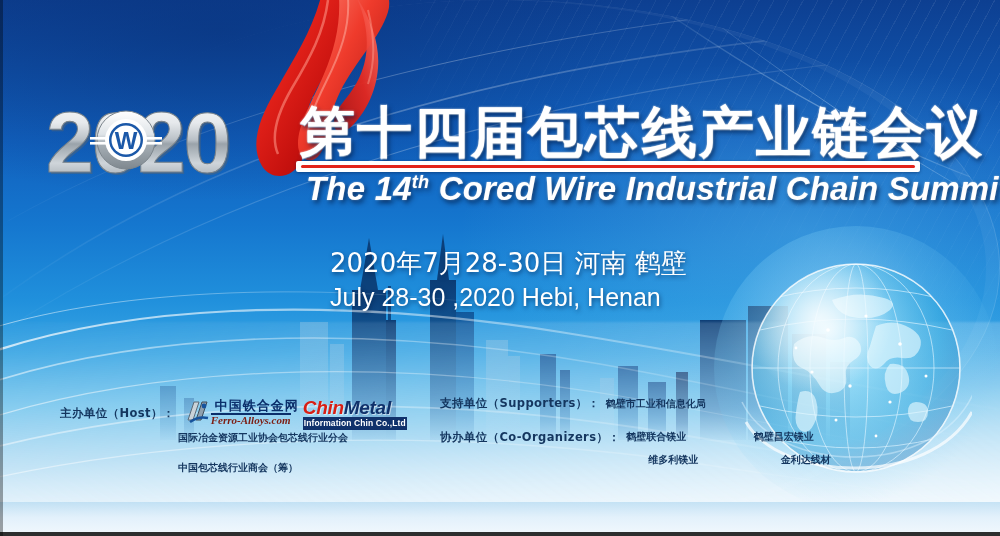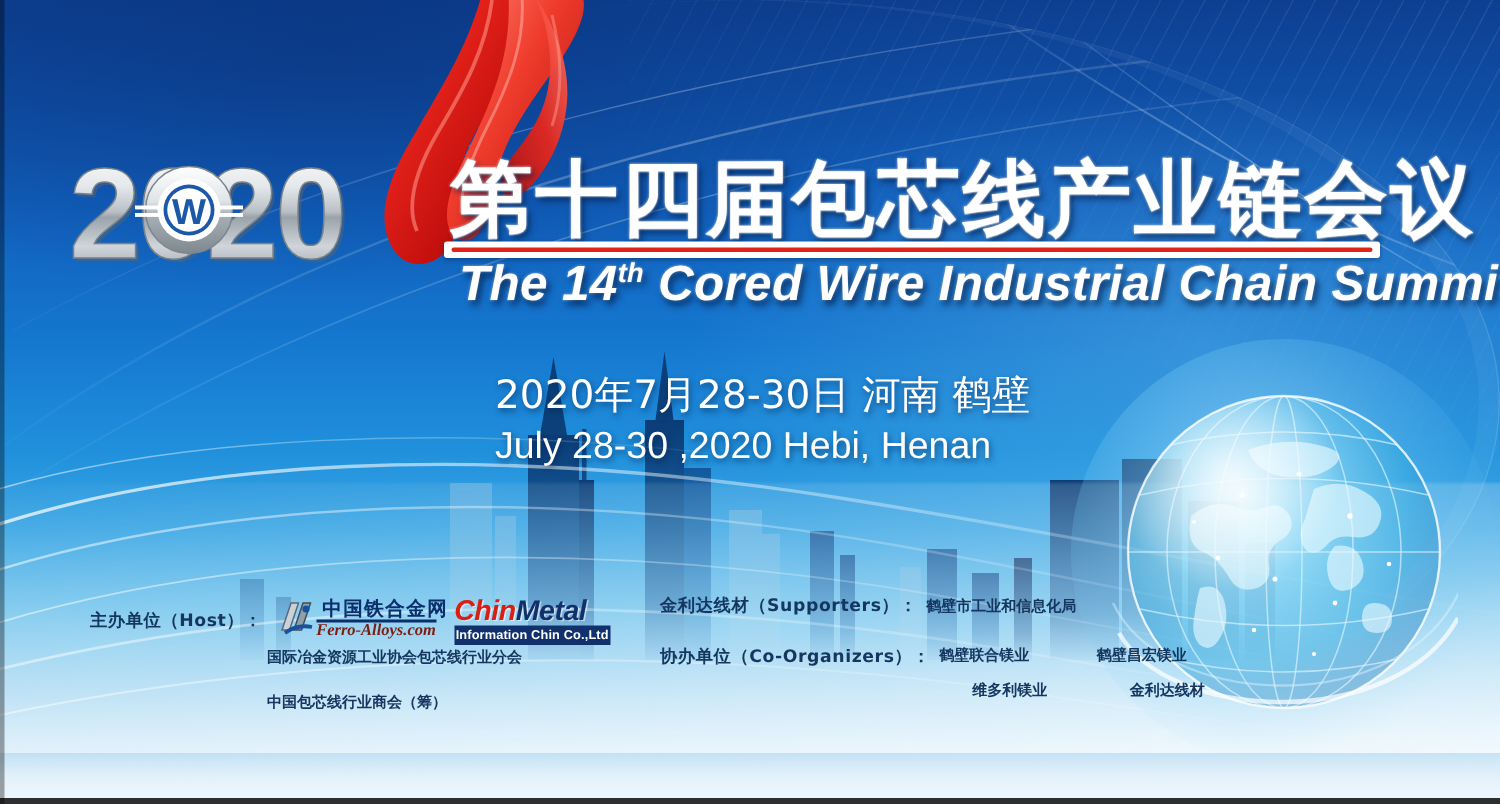--- a/index.html
+++ b/index.html
@@ -144,21 +144,21 @@
   .host-row{position:absolute;left:60px;top:396px;display:flex;align-items:center;gap:10px;}
   .host-sub1{position:absolute;left:178px;top:431px;}
   .host-sub2{position:absolute;left:178px;top:461px;}
 
   .sup-row{position:absolute;left:440px;top:396px;display:flex;align-items:center;gap:6px;}
   .co-row{position:absolute;left:440px;top:430px;display:flex;align-items:flex-start;gap:6px;}
   .co-names{display:flex;flex-direction:column;gap:9px;}
   .co-line{display:flex;gap:0;}
   .co-line span{display:inline-block;}
   .co-c1{width:105px;}
-  .co-c2{width:105px;}
+  .co-c2{width:105px;text-align:center;}
   .co-ind{padding-left:22px;}
 
   
   .logo-fa{position:relative;width:108px;height:34px;}
   .fa-cn{
     position:absolute;left:30px;top:1px;
     font-family:"DejaVu Sans",sans-serif;font-weight:bold;font-size:13px;
     color:#0b2f6b;letter-spacing:1px;white-space:nowrap;text-align:center;
   }
   .fa-en{
@@ -421,21 +421,21 @@
     <div class="logo-cm">
       <div class="cm-top"><span class="r">Chin</span><span class="b">Metal</span></div>
       <div class="cm-bot">Information Chin Co.,Ltd</div>
     </div>
   </div>
 
   <div class="sp-val host-sub1">国际冶金资源工业协会包芯线行业分会</div>
   <div class="sp-val host-sub2">中国包芯线行业商会（筹）</div>
 
   <div class="sup-row">
-    <span class="sp-label">金利达线材（Supporters）：</span>
+    <span class="sp-label">支持单位（Supporters）：</span>
     <span class="sp-val">鹤壁市工业和信息化局</span>
   </div>
 
   <div class="co-row">
     <span class="sp-label">协办单位（Co-Organizers）：</span>
     <div class="co-names">
       <div class="co-line">
         <span class="sp-val co-c1">鹤壁联合镁业</span>
         <span class="sp-val co-c2">鹤壁昌宏镁业</span>
       </div>

